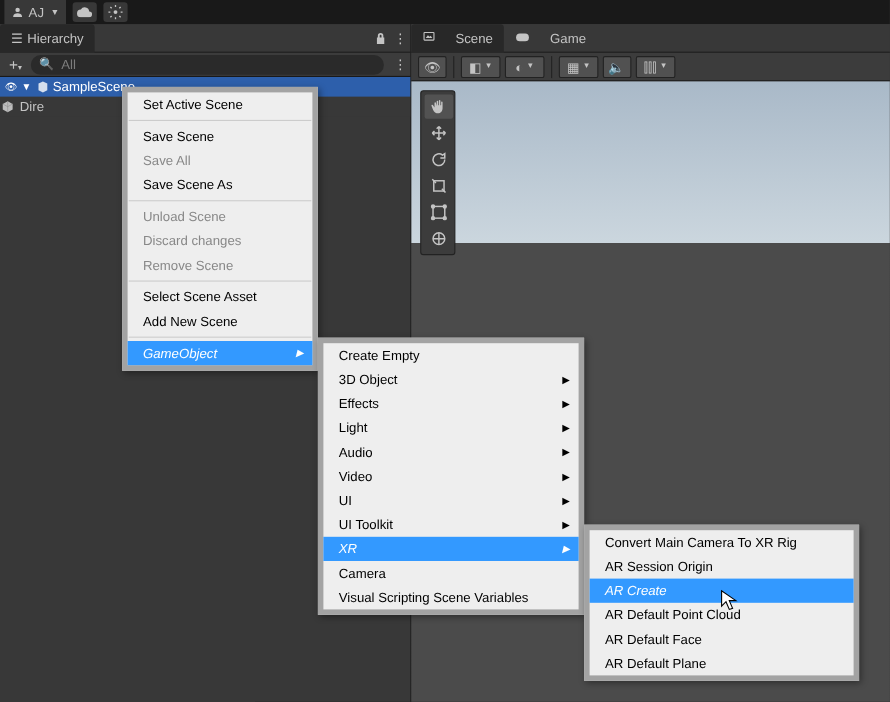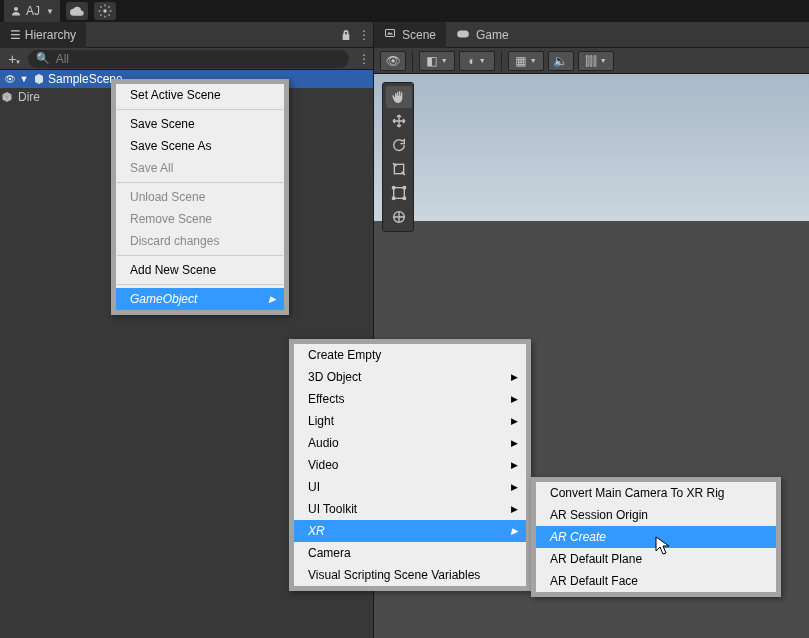--- a/index.html
+++ b/index.html
@@ -31,42 +31,42 @@
 .hierarchy { flex:1; background:#383838; position:relative; }
 .scene-row { height:18px; background:#2d5fab; color:#fff; display:flex; align-items:center; padding-left:4px; gap:2px; }
 .scene-row .arrow { font-size:9px; width:12px; text-align:center; }
 .scene-row .unity { width:14px; height:14px; display:flex; align-items:center; justify-content:center; }
 .child-row { height:18px; display:flex; align-items:center; gap:4px; color:#c4c4c4; background:#383838; }
 .child-row .cube { width:14px; height:14px; display:flex; align-items:center; justify-content:center; }
 
 
 .right { flex:1; display:flex; flex-direction:column; background:#383838; }
 .right .tabs { height:26px; background:#383838; border-bottom:1px solid #191919; display:flex; align-items:center; }
-.right .tab { height:26px; display:flex; align-items:center; gap:6px; padding:0 10px;justify-content:flex-end; }
+.right .tab { height:26px; display:flex; align-items:center; gap:18px; padding:0 10px;justify-content:flex-end; }
 .right .tab.active { background:#282828; border-top-left-radius:3px; border-top-right-radius:3px; }
 .toolbar { height:26px; background:#3c3c3c; border-bottom:1px solid #191919; display:flex; align-items:center; padding:0 6px; gap:4px; }
 .tb-btn { height:20px; min-width:26px; background:#515151; border:1px solid #222; border-radius:2px; display:flex; align-items:center; justify-content:center; padding:0 4px; color:#c4c4c4; }
 .tb-btn.drop { min-width:36px; gap:3px; }
 .tb-btn .dd { font-size:7px; }
 .tb-sep { width:1px; height:20px; background:#222; margin:0 2px; }
 .viewport { flex:1; position:relative; background:linear-gradient(to bottom,#a9b9c8 0%,#cbd6de 26%,#4b4b4b 26.1%,#4b4b4b 100%); }
 .gizmo-strip { position:absolute; left:8px; top:8px; width:32px; background:#3c3c3c; border:1px solid #222; border-radius:3px; padding:3px; display:flex; flex-direction:column; gap:2px; }
 .gizmo-strip .g { width:26px; height:22px; display:flex; align-items:center; justify-content:center; border-radius:2px; }
 .gizmo-strip .g.active { background:#525252; }
 
 
 .ctx { position:absolute; background:#eee; color:#000; font-size:12px; box-shadow:2px 2px 6px rgba(0,0,0,.4); border:5px solid #a3a3a3; }
 .ctx .item { height:22px; display:flex; align-items:center; padding:0 18px 0 14px; white-space:nowrap; position:relative; }
 .ctx .item.disabled { color:#888; }
 .ctx .item.highlight { background:#3399ff; color:#fff;font-style:italic; }
 .ctx .item .sub { position:absolute; right:8px; font-size:9px; }
 .ctx .sep { height:1px; background:#ccc; margin:3px 1px; }
 
 #menu1 { left:111px; top:79px; width:178px; }
-#menu2 { left:289px; top:307px; width:242px;margin-top:32px; }
+#menu2 { left:289px; top:307px; width:242px; }
 #menu3 { left:531px; top:477px; width:250px; }
 
 .cursor { position:absolute; left:655px; top:536px; font-size:16px; color:#000; pointer-events:none; }
 </style>
 </head>
 <body>
 
 <div class="appbar">
   <div class="acct">
     <svg width="12" height="12" viewBox="0 0 24 24">
@@ -231,37 +231,40 @@
 </div>
 
 <div class="ctx" id="menu1">
   <div class="item">
       <span>Set Active Scene</span>
     </div>
   <div class="sep"></div>
   <div class="item">
       <span>Save Scene</span>
     </div>
-  <div class="item">
-      <span>Save Scene As</span>
-    </div>
   <div class="item disabled">
       <span>Save All</span>
+    </div>
+  <div class="item">
+      <span>Save Scene As</span>
     </div>
   <div class="sep"></div>
   <div class="item disabled">
       <span>Unload Scene</span>
     </div>
   <div class="item disabled">
+      <span>Discard changes</span>
+    </div>
+  <div class="item disabled">
       <span>Remove Scene</span>
     </div>
-  <div class="item disabled">
-      <span>Discard changes</span>
-    </div>
   <div class="sep"></div>
+  <div class="item">
+      <span>Select Scene Asset</span>
+    </div>
   <div class="item">
       <span>Add New Scene</span>
     </div>
   <div class="sep"></div>
   <div class="item highlight">
       <span>GameObject</span>
       <span class="sub">▶</span>
     </div>
 </div>
 
@@ -313,24 +316,27 @@
   <div class="item">
       <span>Convert Main Camera To XR Rig</span>
     </div>
   <div class="item">
       <span>AR Session Origin</span>
     </div>
   <div class="item highlight">
       <span>AR Create</span>
     </div>
   <div class="item">
+      <span>AR Default Point Cloud</span>
+    </div>
+  <div class="item">
+      <span>AR Default Face</span>
+    </div>
+  <div class="item">
       <span>AR Default Plane</span>
-    </div>
-  <div class="item">
-      <span>AR Default Face</span>
     </div>
 </div>
 
 <div class="cursor">
   <svg width="16" height="20" viewBox="0 0 16 20">
       <path d="M1 1l0 14 4-4 3 7 3-1-3-7 6 0z" fill="#fff" stroke="#000" stroke-width="1"></path>
     </svg>
 </div>
 
 </body></html>

